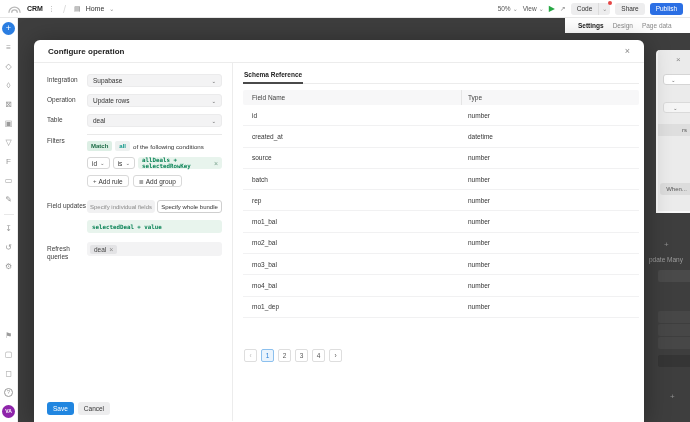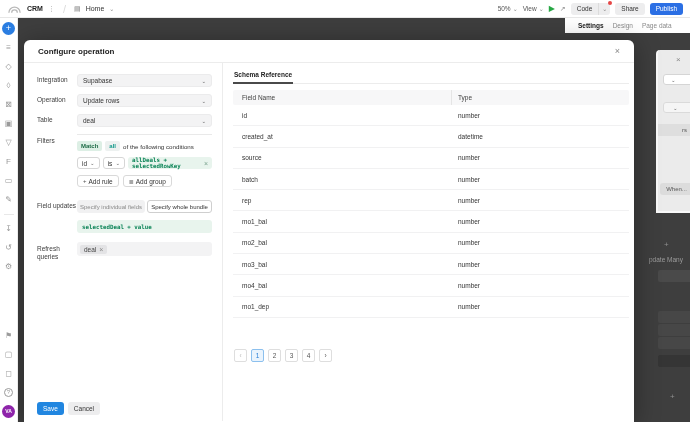--- a/index.html
+++ b/index.html
@@ -67,21 +67,21 @@
   .dim-row { position:absolute; left:640px; width:50px; height:12px; background:#4a4a4a; border-radius:2px; }
   .dim-row .bgp-caret { position:absolute; right:14px; top:3px; color:#808080; }
   .dim-rowA { top:252px; }
   .dim-rowB { top:293px; background:#474747; }
   .dim-rowC { top:306px; background:#474747; }
   .dim-rowD { top:319px; background:#474747; }
   .dim-rowE { top:337px; background:#353535; }
   .dim-plus2 { left:652px; top:374px; font-size:8px; }
 
   
-  .modal { position:absolute; left:24px; top:40px; width:610px; bottom:0; background:#fff;
+  .modal { position:absolute; left:34px; top:40px; width:610px; bottom:0; background:#fff;
     border-radius:6px 6px 0 0; box-shadow:0 3px 26px rgba(0,0,0,0.35); z-index:20; }
   .m-header { height:23px; border-bottom:1px solid #ececec; display:flex; align-items:center; padding:0 14px; }
   .m-title { font-size:8px; font-weight:bold; color:#1d1d1d; }
   .m-close { margin-left:auto; color:#888; font-size:9px; }
   .m-body { display:flex; height:calc(100% - 24px); }
 
   
   .m-left { width:198px; padding:11px 10px 0 13px; position:relative; flex-shrink:0; }
   .frow { display:flex; align-items:center; margin-bottom:7px; }
   .frow.top { align-items:flex-start; }

